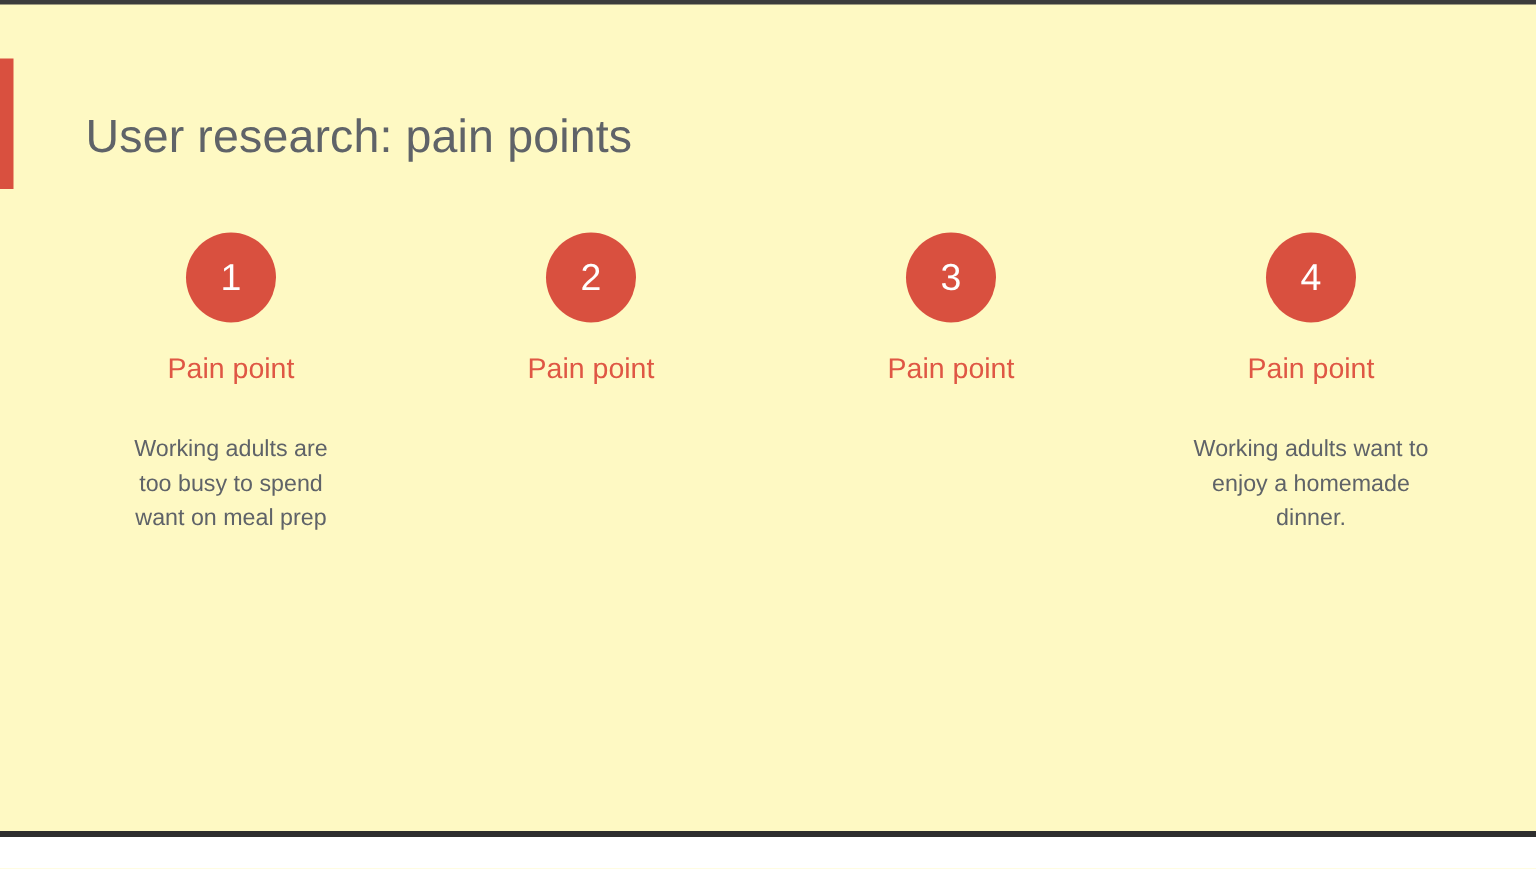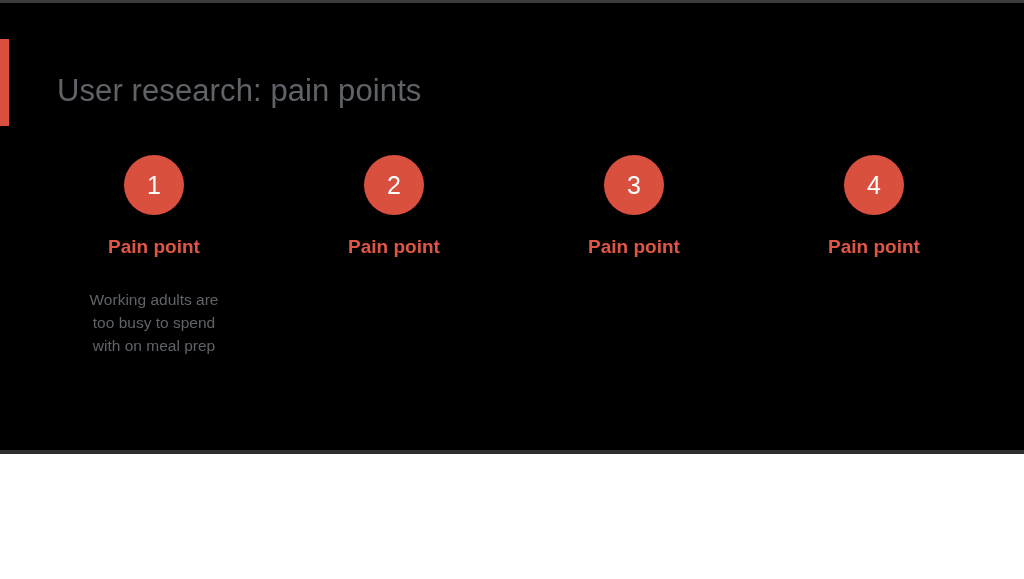--- a/index.html
+++ b/index.html
@@ -8,22 +8,22 @@
     background: #ffffff;
   }
   body {
     font-family: "Liberation Sans", sans-serif;
     -webkit-font-smoothing: antialiased;
   }
 
   #slide {
     position: relative;
     width: 1024px;
-    height: 454px;
-    background: #000000;
+    height: 558px;
+    background: #fef9c3;
     overflow: hidden;
     box-sizing: border-box;
     border-top: 3px solid #3c3c3c;
     border-bottom: 4px solid #2e2e2e;
   }
 
   
   .accent-bar {
     position: absolute;
     left: 0px;
@@ -72,21 +72,21 @@
     align-items: center;
     justify-content: center;
     font-size: 25px;
     font-weight: 400;
     line-height: 1;
   }
 
   .col-label {
     margin-top: 21px;
     font-size: 19px;
-    font-weight: 700;
+    font-weight: 400;
     color: #df5744;
     line-height: 1.2;
   }
 
   .col-body {
     margin-top: 29px;
     font-size: 15.5px;
     font-weight: 400;
     color: #5f6368;
     line-height: 23px;
@@ -103,32 +103,35 @@
 
   <div class="slide-title">User research: pain points</div>
 
   <div class="columns">
 
     <div class="column">
       <div class="badge">1</div>
       <div class="col-label">Pain point</div>
       <div class="col-body">Working adults are
 too busy to spend
-with on meal prep</div>
+want on meal prep</div>
     </div>
 
     <div class="column">
       <div class="badge">2</div>
       <div class="col-label">Pain point</div>
     </div>
 
     <div class="column">
       <div class="badge">3</div>
       <div class="col-label">Pain point</div>
     </div>
 
     <div class="column">
       <div class="badge">4</div>
       <div class="col-label">Pain point</div>
+      <div class="col-body">Working adults want to
+enjoy a homemade
+dinner.</div>
     </div>
 
   </div>
 </div>
 
 </body></html>

